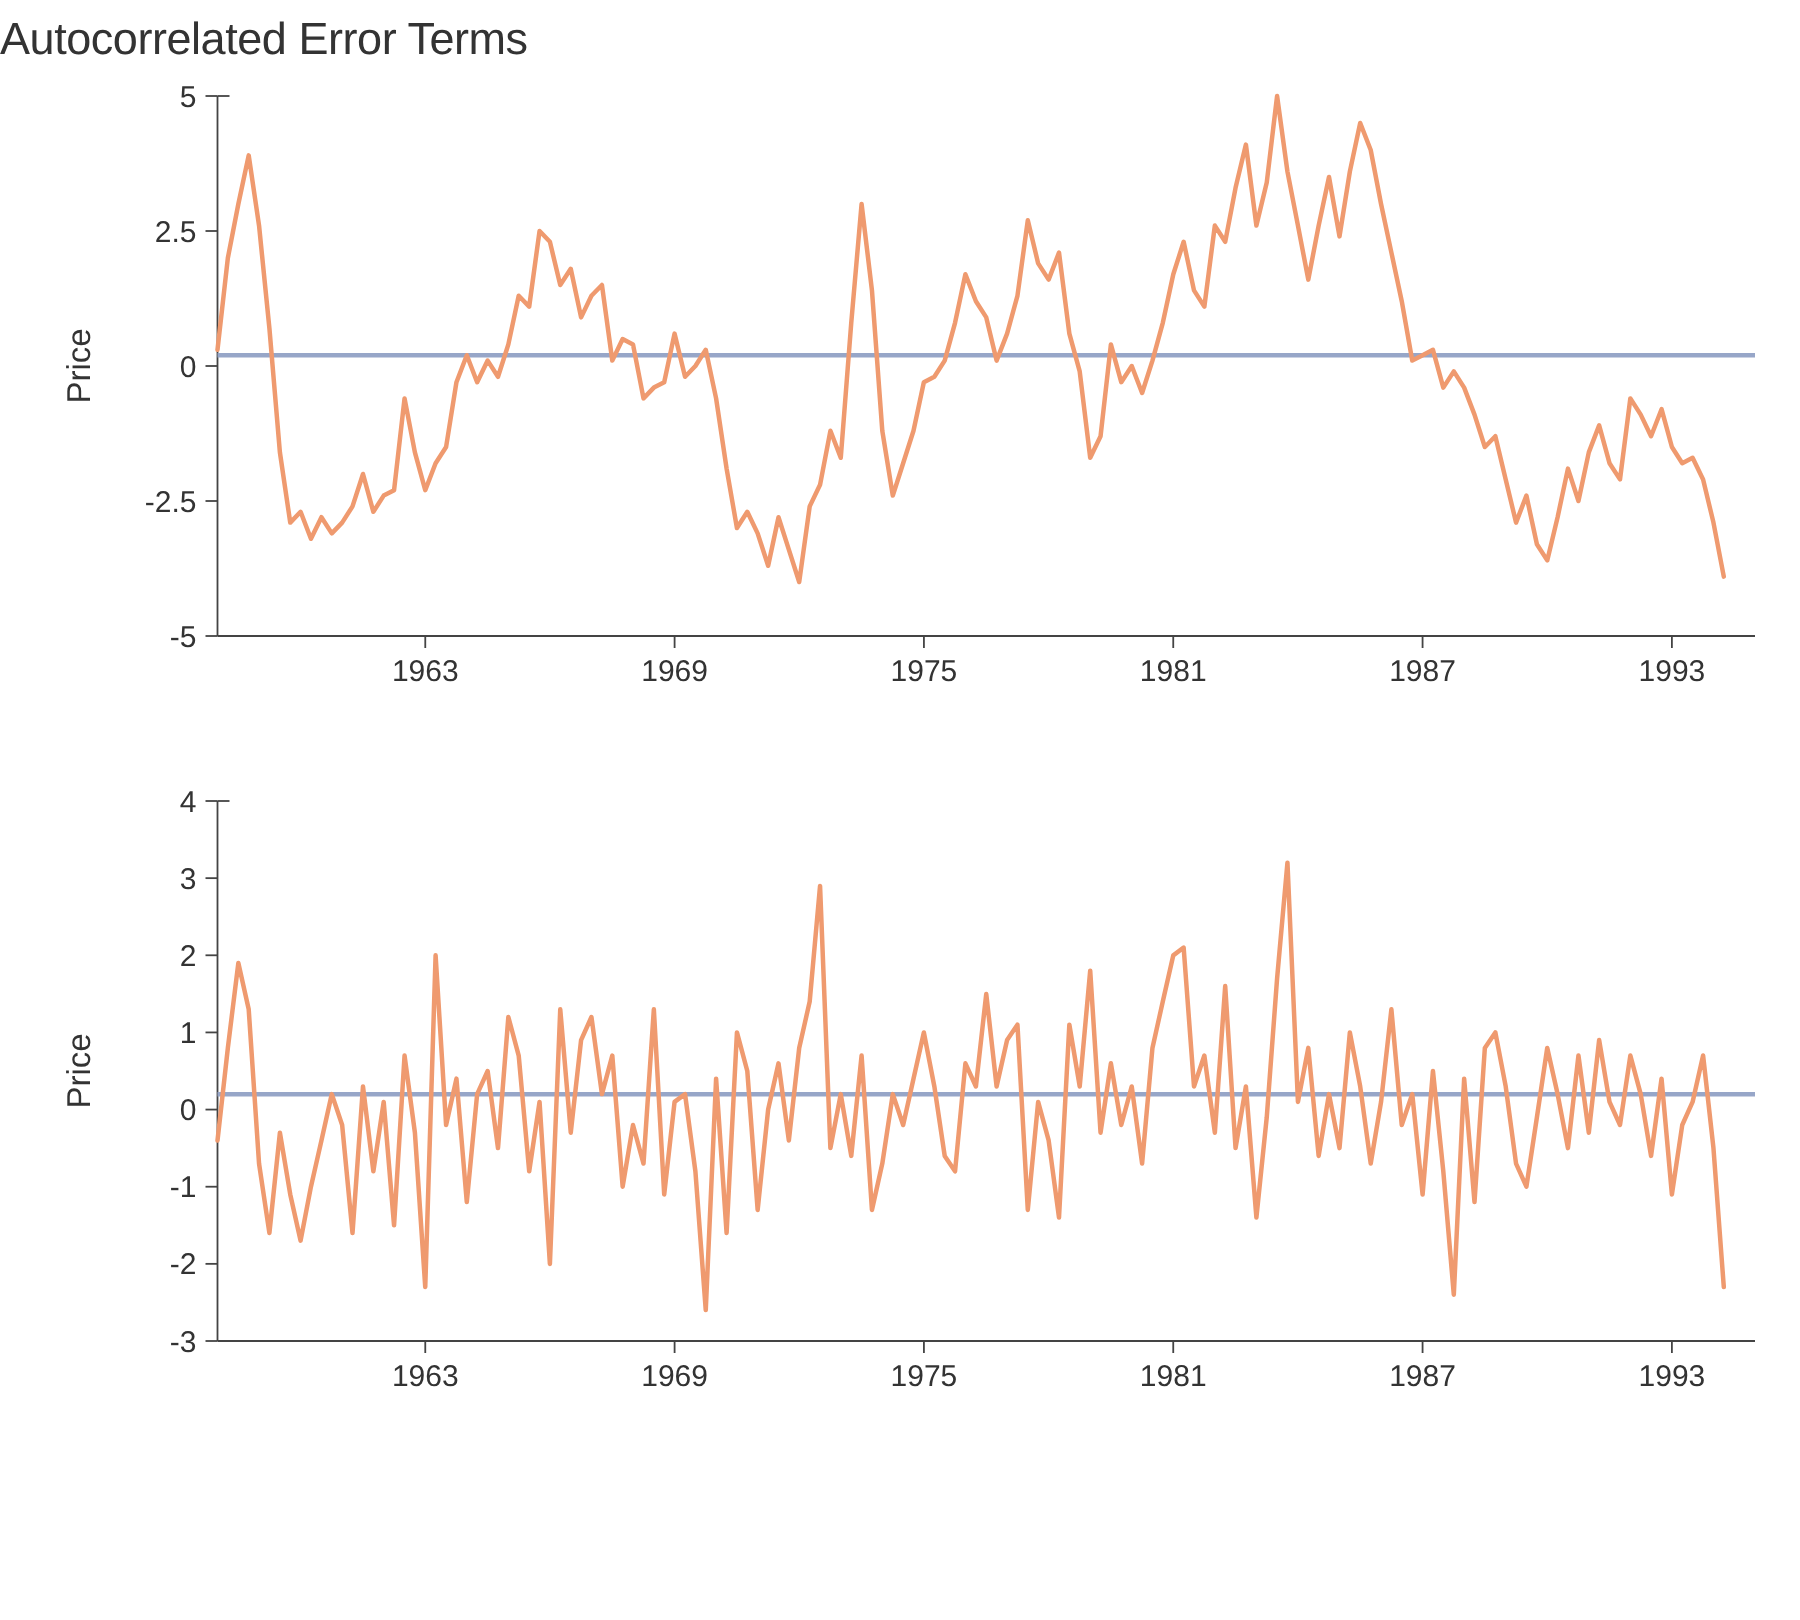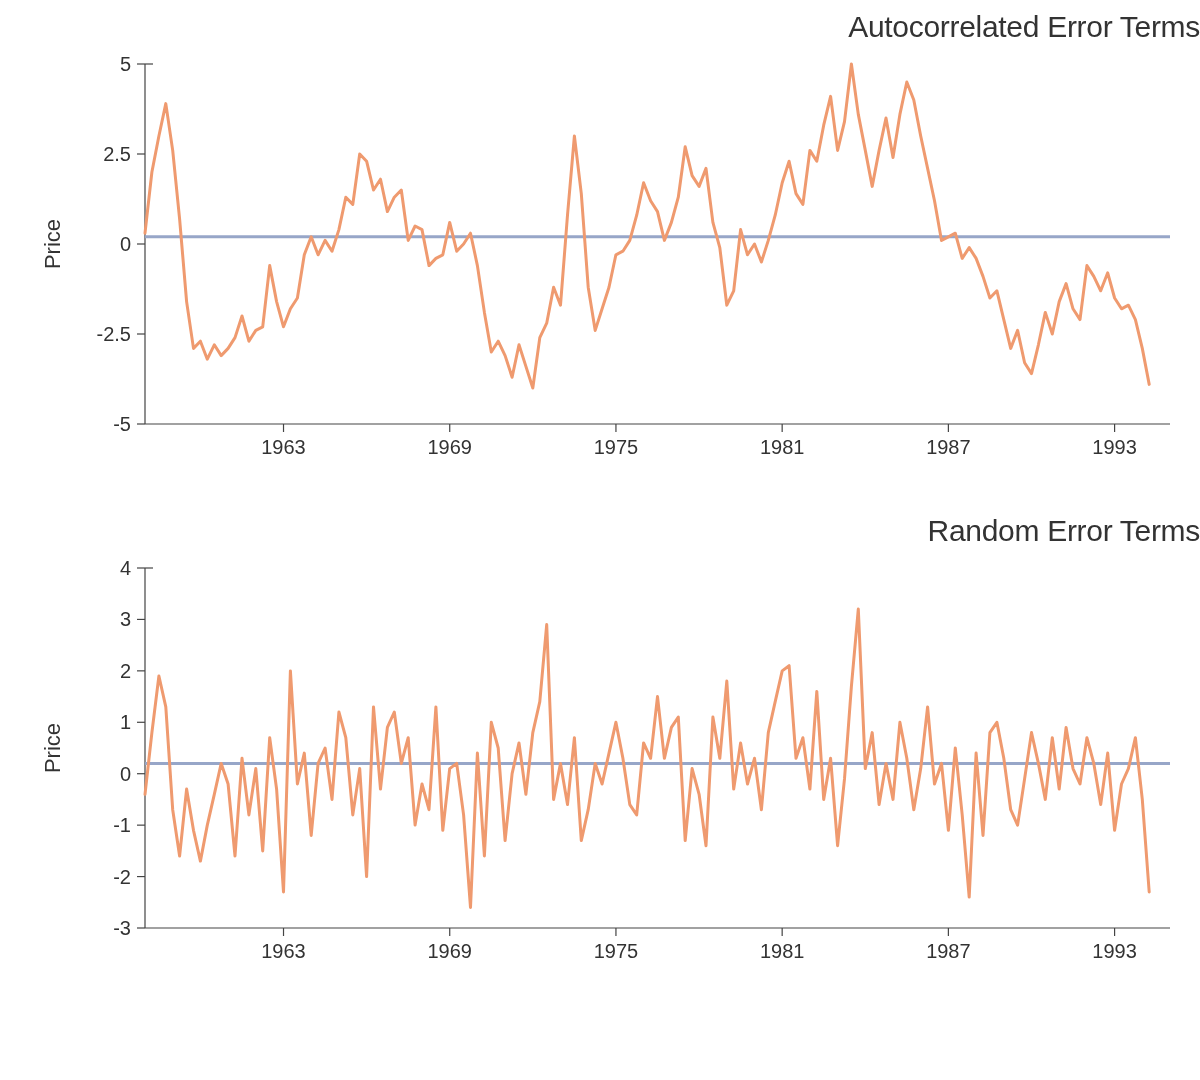--- a/index.html
+++ b/index.html
@@ -9,21 +9,21 @@
     font-family: -apple-system, BlinkMacSystemFont, "Helvetica Neue", Arial, sans-serif;
     width: 1200px;
     height: 1080px;
     overflow: hidden;
   }
   .chart-wrap {
     position: relative;
     width: 1200px;
   }
   .chart-title {
-    text-align: right;
+    text-align: left;
     font-size: 30px;
     color: #333;
     font-weight: 400;
     letter-spacing: -0.3px;
   }
   svg { display: block; }
   .axis-line { stroke: #444; stroke-width: 1.2; fill: none; }
   .tick { stroke: #444; stroke-width: 1.2; }
   .tick-label { font-size: 20px; fill: #333; }
   .y-label { font-size: 22px; fill: #333; }
@@ -61,21 +61,20 @@
       <line x1="948.3783783783783" y1="380" x2="948.3783783783783" y2="388" class="tick"></line>
       <text x="948.3783783783783" y="410" text-anchor="middle" class="tick-label">1987</text>
       <line x1="1114.5945945945946" y1="380" x2="1114.5945945945946" y2="388" class="tick"></line>
       <text x="1114.5945945945946" y="410" text-anchor="middle" class="tick-label">1993</text>
       <line x1="145" y1="192.79999999999998" x2="1170" y2="192.79999999999998" class="ref-line"></line>
       <path d="M145.0,189.2L151.9,128.0L158.9,92.0L165.8,59.6L172.7,106.4L179.6,174.8L186.6,257.6L193.5,304.4L200.4,297.2L207.3,315.2L214.3,300.8L221.2,311.6L228.1,304.4L235.0,293.6L242.0,272.0L248.9,297.2L255.8,286.4L262.7,282.8L269.7,221.6L276.6,257.6L283.5,282.8L290.4,264.8L297.4,254.0L304.3,210.8L311.2,192.8L318.1,210.8L325.1,196.4L332.0,207.2L338.9,185.6L345.8,153.2L352.8,160.4L359.7,110.0L366.6,117.2L373.5,146.0L380.5,135.2L387.4,167.6L394.3,153.2L401.3,146.0L408.2,196.4L415.1,182.0L422.0,185.6L429.0,221.6L435.9,214.4L442.8,210.8L449.7,178.4L456.7,207.2L463.6,200.0L470.5,189.2L477.4,221.6L484.4,268.4L491.3,308.0L498.2,297.2L505.1,311.6L512.1,333.2L519.0,300.8L525.9,322.4L532.8,344.0L539.8,293.6L546.7,279.2L553.6,243.2L560.5,261.2L567.5,171.2L574.4,92.0L581.3,149.6L588.2,243.2L595.2,286.4L602.1,264.8L609.0,243.2L615.9,210.8L622.9,207.2L629.8,196.4L636.7,171.2L643.6,138.8L650.6,156.8L657.5,167.6L664.4,196.4L671.4,178.4L678.3,153.2L685.2,102.8L692.1,131.6L699.1,142.4L706.0,124.4L712.9,178.4L719.8,203.6L726.8,261.2L733.7,246.8L740.6,185.6L747.5,210.8L754.5,200.0L761.4,218.0L768.3,196.4L775.2,171.2L782.2,138.8L789.1,117.2L796.0,149.6L802.9,160.4L809.9,106.4L816.8,117.2L823.7,81.2L830.6,52.4L837.6,106.4L844.5,77.6L851.4,20.0L858.3,70.4L865.3,106.4L872.2,142.4L879.1,106.4L886.0,74.0L893.0,113.6L899.9,70.4L906.8,38.0L913.8,56.0L920.7,92.0L927.6,124.4L934.5,156.8L941.5,196.4L948.4,192.8L955.3,189.2L962.2,214.4L969.2,203.6L976.1,214.4L983.0,232.4L989.9,254.0L996.9,246.8L1003.8,275.6L1010.7,304.4L1017.6,286.4L1024.6,318.8L1031.5,329.6L1038.4,300.8L1045.3,268.4L1052.3,290.0L1059.2,257.6L1066.1,239.6L1073.0,264.8L1080.0,275.6L1086.9,221.6L1093.8,232.4L1100.7,246.8L1107.7,228.8L1114.6,254.0L1121.5,264.8L1128.4,261.2L1135.4,275.6L1142.3,304.4L1149.2,340.4" class="data-line" stroke="#ef9a6f"></path>
     </svg>
 </div>
 
 <div class="chart-wrap" style="padding-top:40px;">
-  <div class="chart-title">Random Error Terms</div>
   <svg id="svg2" width="1200" height="430">
       <line x1="145" y1="20" x2="145" y2="380" class="axis-line"></line>
       <line x1="145" y1="20" x2="153" y2="20" class="axis-line"></line>
       <line x1="137" y1="380" x2="145" y2="380" class="tick"></line>
       <text x="131" y="387" text-anchor="end" class="tick-label">-3</text>
       <line x1="137" y1="328.57142857142856" x2="145" y2="328.57142857142856" class="tick"></line>
       <text x="131" y="335.57142857142856" text-anchor="end" class="tick-label">-2</text>
       <line x1="137" y1="277.14285714285717" x2="145" y2="277.14285714285717" class="tick"></line>
       <text x="131" y="284.14285714285717" text-anchor="end" class="tick-label">-1</text>
       <line x1="137" y1="225.71428571428572" x2="145" y2="225.71428571428572" class="tick"></line>

